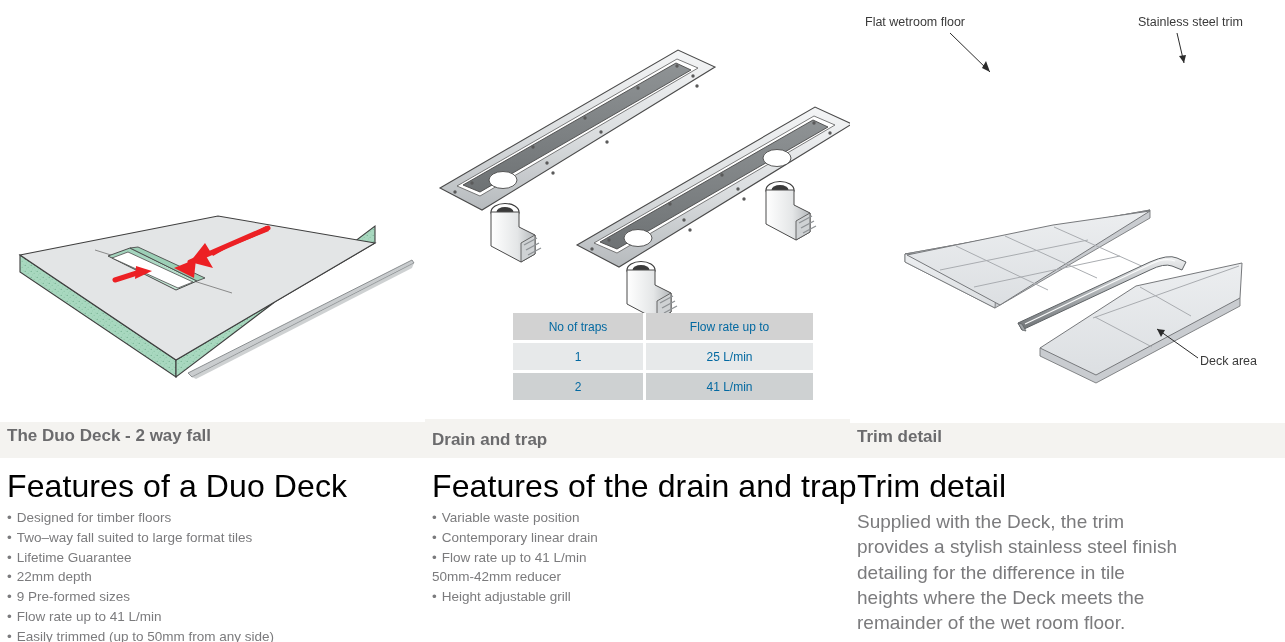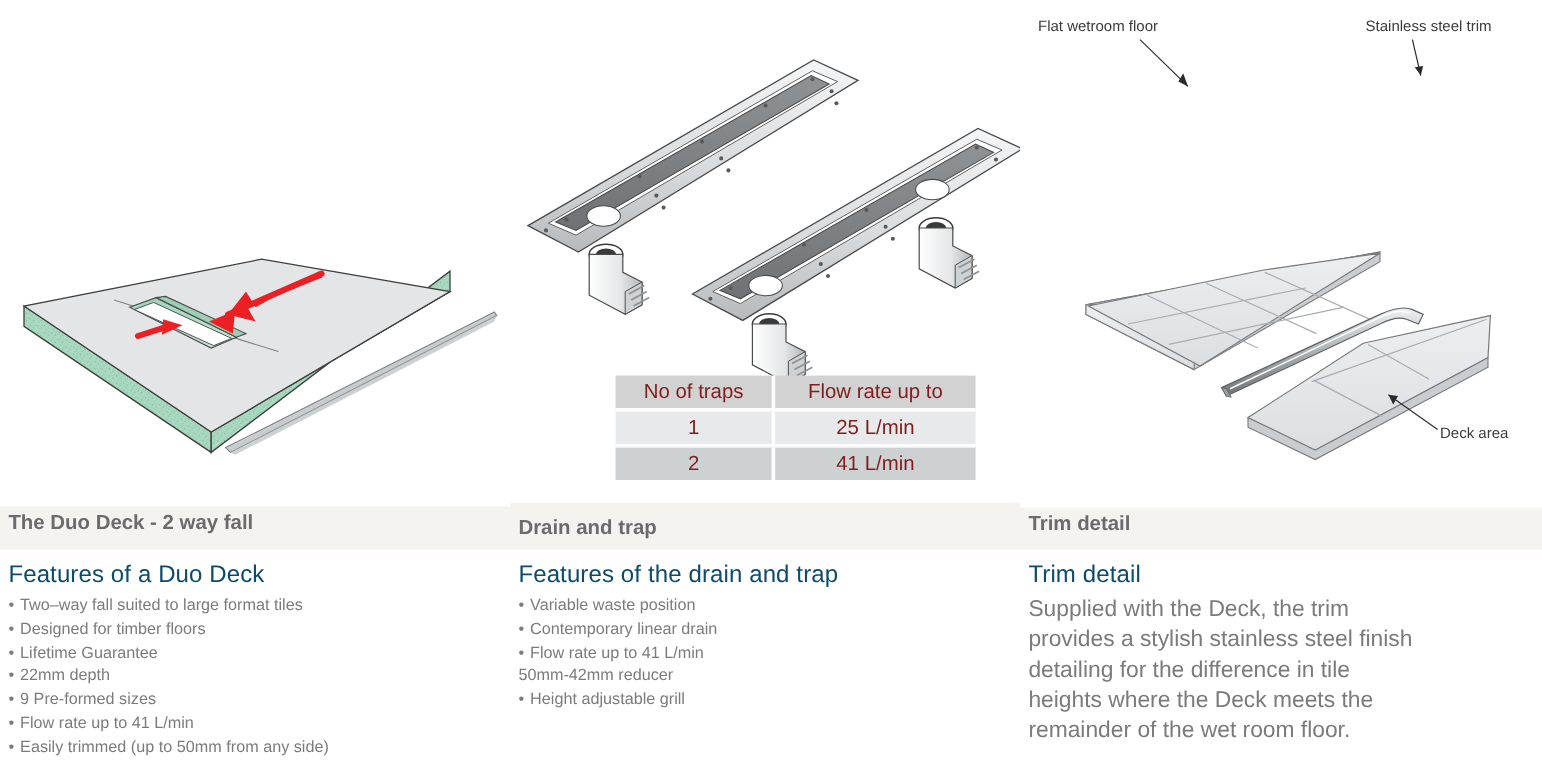--- a/index.html
+++ b/index.html
@@ -39,22 +39,22 @@
   .illo-right  { left: 850px; width: 435px; }
 
   .illo svg { display: block; }
 
   
   .spec-table {
     position: absolute;
     left: 88px;
     top: 312px;
     border-collapse: collapse;
-    font-size: 17px;
-    color: #7f1d1d;
+    font-size: 12px;
+    color: #0369a1;
   }
   .spec-table td, .spec-table th {
     width: 118px;
     height: 27px;
     text-align: center;
     font-weight: normal;
     border-right: 3px solid #ffffff;
     padding: 0 6px;
   }
   .spec-table th:last-child, .spec-table td:last-child {
@@ -107,23 +107,23 @@
 
   .panel-body {
     position: absolute;
     left: 7px;
     right: 10px;
     top: 50px;
   }
   .panel-3 .panel-body { top: 50px; }
 
   .panel-heading {
-    font-size: 20px;
+    font-size: 32px;
     font-weight: normal;
-    color: #0c4a6e;
+    color: #000000;
     margin: 0 0 4px 0;
     letter-spacing: 0.1px;
     white-space: nowrap;
   }
   .feature-list {
     list-style: none;
     margin: 0;
     padding: 0;
     font-size: 13.5px;
     line-height: 1.28;
@@ -389,22 +389,22 @@
   </div>
 
   <div class="panels">
 
     <div class="panel panel-1">
       <div class="panel-band"></div>
       <div class="band-title">The Duo Deck - 2 way fall</div>
       <div class="panel-body">
         <h2 class="panel-heading">Features of a Duo Deck</h2>
         <ul class="feature-list">
+          <li>Designed for timber floors</li>
           <li>Two–way fall suited to large format tiles</li>
-          <li>Designed for timber floors</li>
           <li>Lifetime Guarantee</li>
           <li>22mm depth</li>
           <li>9 Pre-formed sizes</li>
           <li>Flow rate up to 41 L/min</li>
           <li>Easily trimmed (up to 50mm from any side)</li>
         </ul>
       </div>
     </div>
 
     <div class="panel panel-2">

